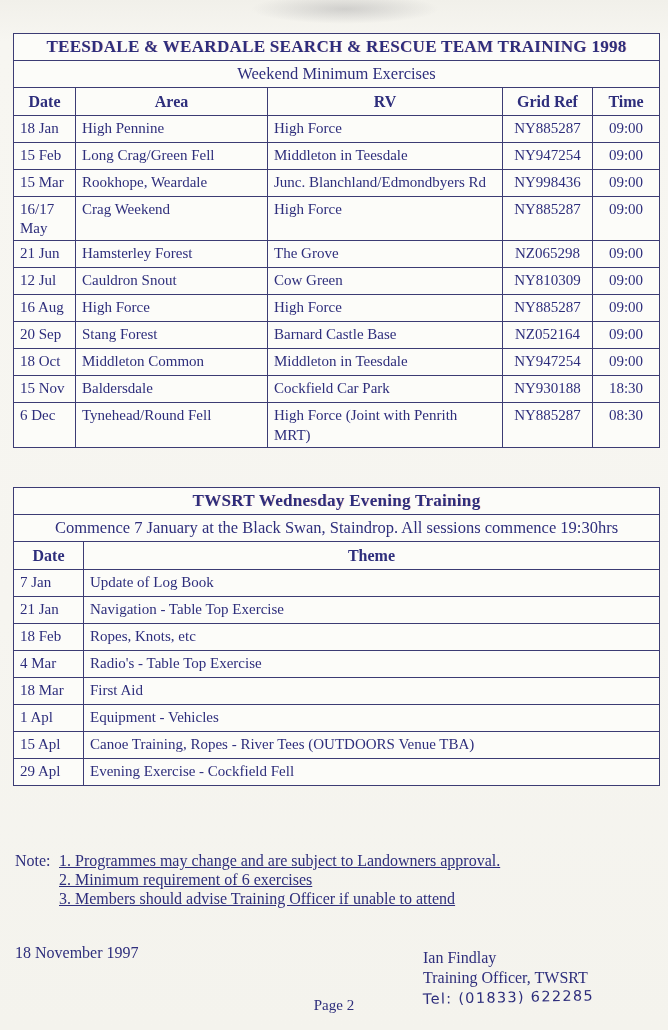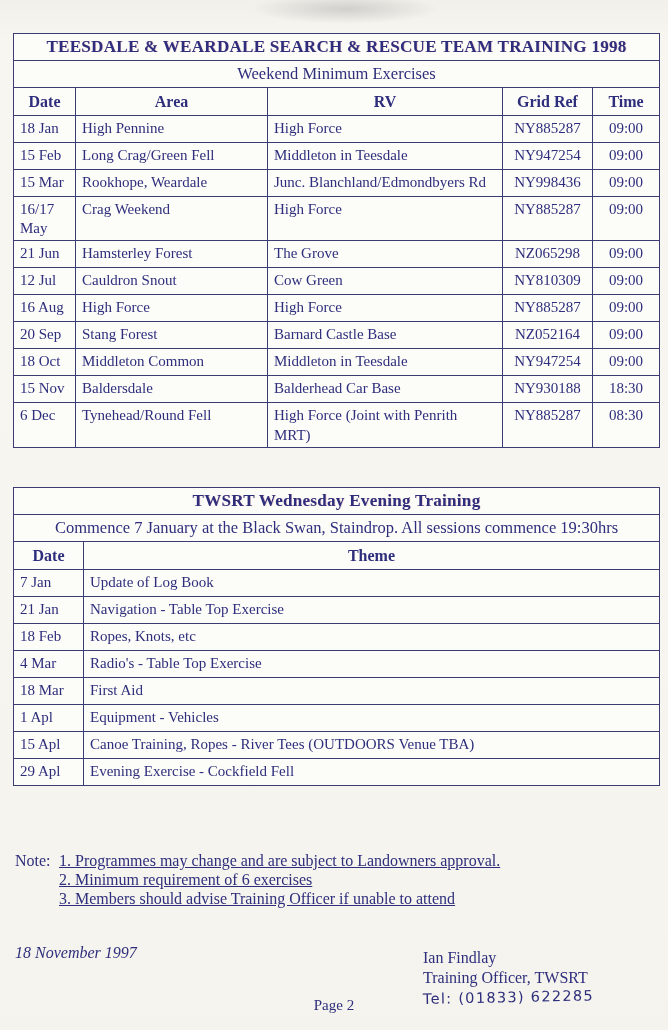--- a/index.html
+++ b/index.html
@@ -25,21 +25,21 @@
     font-weight:bold;font-size:17px;letter-spacing:0.3px;height:27px;
     text-shadow:0.6px 0.3px 0 rgba(190,70,90,0.30);
   }
   .t-sub{font-size:16.5px;height:27px;text-align:center;font-weight:normal;}
   .hdr th{font-size:16px;height:28px;text-align:center;}
   td{font-size:15px;padding:3px 6px 2px;height:27px;vertical-align:top;line-height:1.28;}
   .c{text-align:center;}
   .notes{position:absolute;left:15px;top:851px;font-size:16px;line-height:19px;display:flex;}
   .notes .label{width:44px;flex:0 0 44px;}
   .notes .items div{margin:0;text-decoration:underline;}
-  .footer-date{position:absolute;left:15px;top:944px;font-size:16px;font-style:italic;}
+  .footer-date{position:absolute;left:15px;top:944px;font-size:16px;}
   .signature{position:absolute;left:423px;top:948px;font-size:16px;line-height:19.5px;}
   .handwrite{
     font-family:"DejaVu Sans",sans-serif;
     font-size:14.5px;letter-spacing:1.3px;
     transform:rotate(-1.2deg);transform-origin:left center;
     margin-top:3px;white-space:nowrap;
   }
   .page-number{position:absolute;left:0;top:997px;width:668px;text-align:center;font-size:15px;}
 </style>
 </head>
@@ -130,21 +130,21 @@
     <tr>
       <td>18 Oct</td>
       <td>Middleton Common</td>
       <td>Middleton in Teesdale</td>
       <td class="c">NY947254</td>
       <td class="c">09:00</td>
     </tr>
     <tr>
       <td>15 Nov</td>
       <td>Baldersdale</td>
-      <td>Balderhead Car Base</td>
+      <td>Cockfield Car Park</td>
       <td class="c">NY930188</td>
       <td class="c">18:30</td>
     </tr>
     <tr>
       <td>6 Dec</td>
       <td>Tynehead/Round Fell</td>
       <td>High Force (Joint with Penrith MRT)</td>
       <td class="c">NY885287</td>
       <td class="c">08:30</td>
     </tr>

